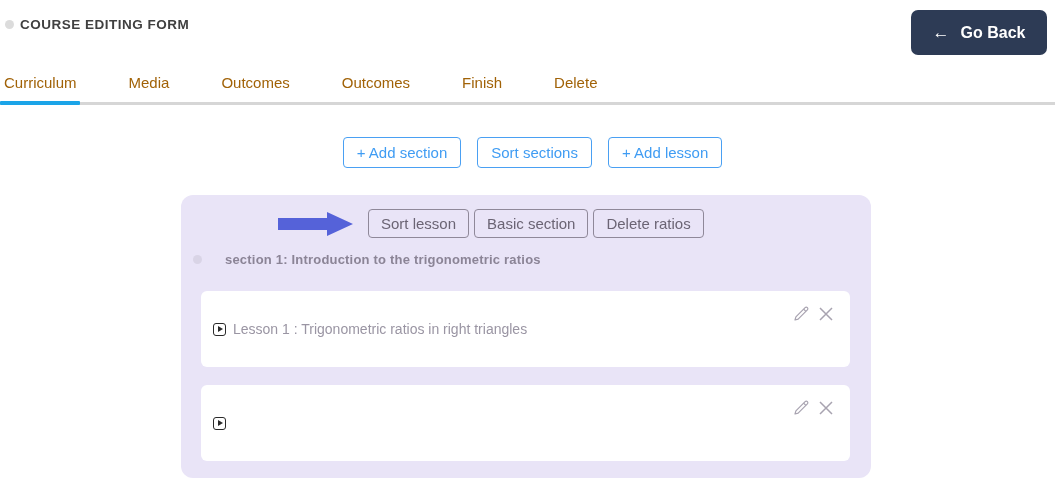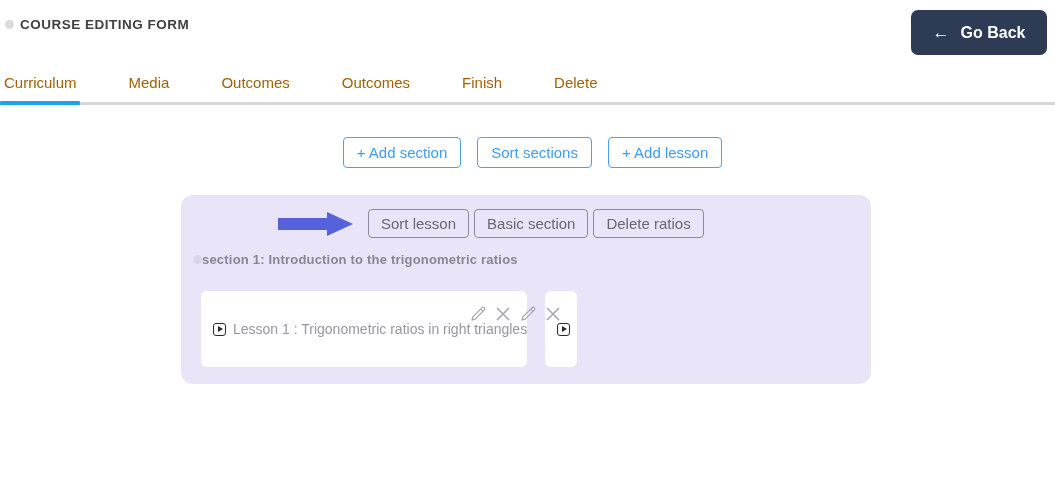--- a/index.html
+++ b/index.html
@@ -32,25 +32,25 @@
 
   
   .panel { position:relative; margin:27px 0 0 181px; width:690px;
     background:#e9e4f7; border-radius:12px; padding-bottom:17px; }
   .panel-header { display:flex; align-items:center; padding-top:14px; }
   .pointer-arrow { margin-left:97px; flex:0 0 auto; display:block; }
   .panel-btns { display:flex; gap:5px; margin-left:15px; }
   .panel-btn { border:1px solid #8f8899; color:#6b6474; background:transparent;
     border-radius:4px; font-size:15px; padding:5px 12px; cursor:pointer; font-family:inherit; }
 
-  .section-row { display:flex; align-items:center; gap:0; margin:14px 0 0 12px; }
+  .section-row { display:flex; align-items:center; gap:23px; margin:14px 0 0 12px; }
   .section-dot { width:9px; height:9px; border-radius:50%; background:#d9d4e6; flex:0 0 auto; }
   .section-title { font-size:13px; font-weight:700; color:#8b8496; letter-spacing:.2px; }
 
-  .lessons { margin:24px 21px 0 20px; display:flex; flex-direction:row; gap:18px; }
+  .lessons { margin:24px 21px 0 20px; display:flex; flex-direction:column; gap:18px; }
   .lesson-card { position:relative; background:#ffffff; border-radius:6px; height:76px;
     display:flex; align-items:center; padding-left:12px; }
   .play-icon { width:13px; height:13px; border:1.6px solid #2a2a2a; border-radius:3px;
     display:inline-flex; align-items:center; justify-content:center; margin-right:7px; flex:0 0 auto; }
   .play-tri { width:0; height:0; border-left:5px solid #2a2a2a;
     border-top:3.5px solid transparent; border-bottom:3.5px solid transparent; margin-left:1px; }
   .lesson-title { font-size:14px; color:#9a95a3; }
   .card-icons { position:absolute; right:15px; top:14px; display:flex; gap:7px; align-items:center; }
   .icon-btn { background:none; border:none; padding:0; cursor:pointer; display:flex; }
 </style>

